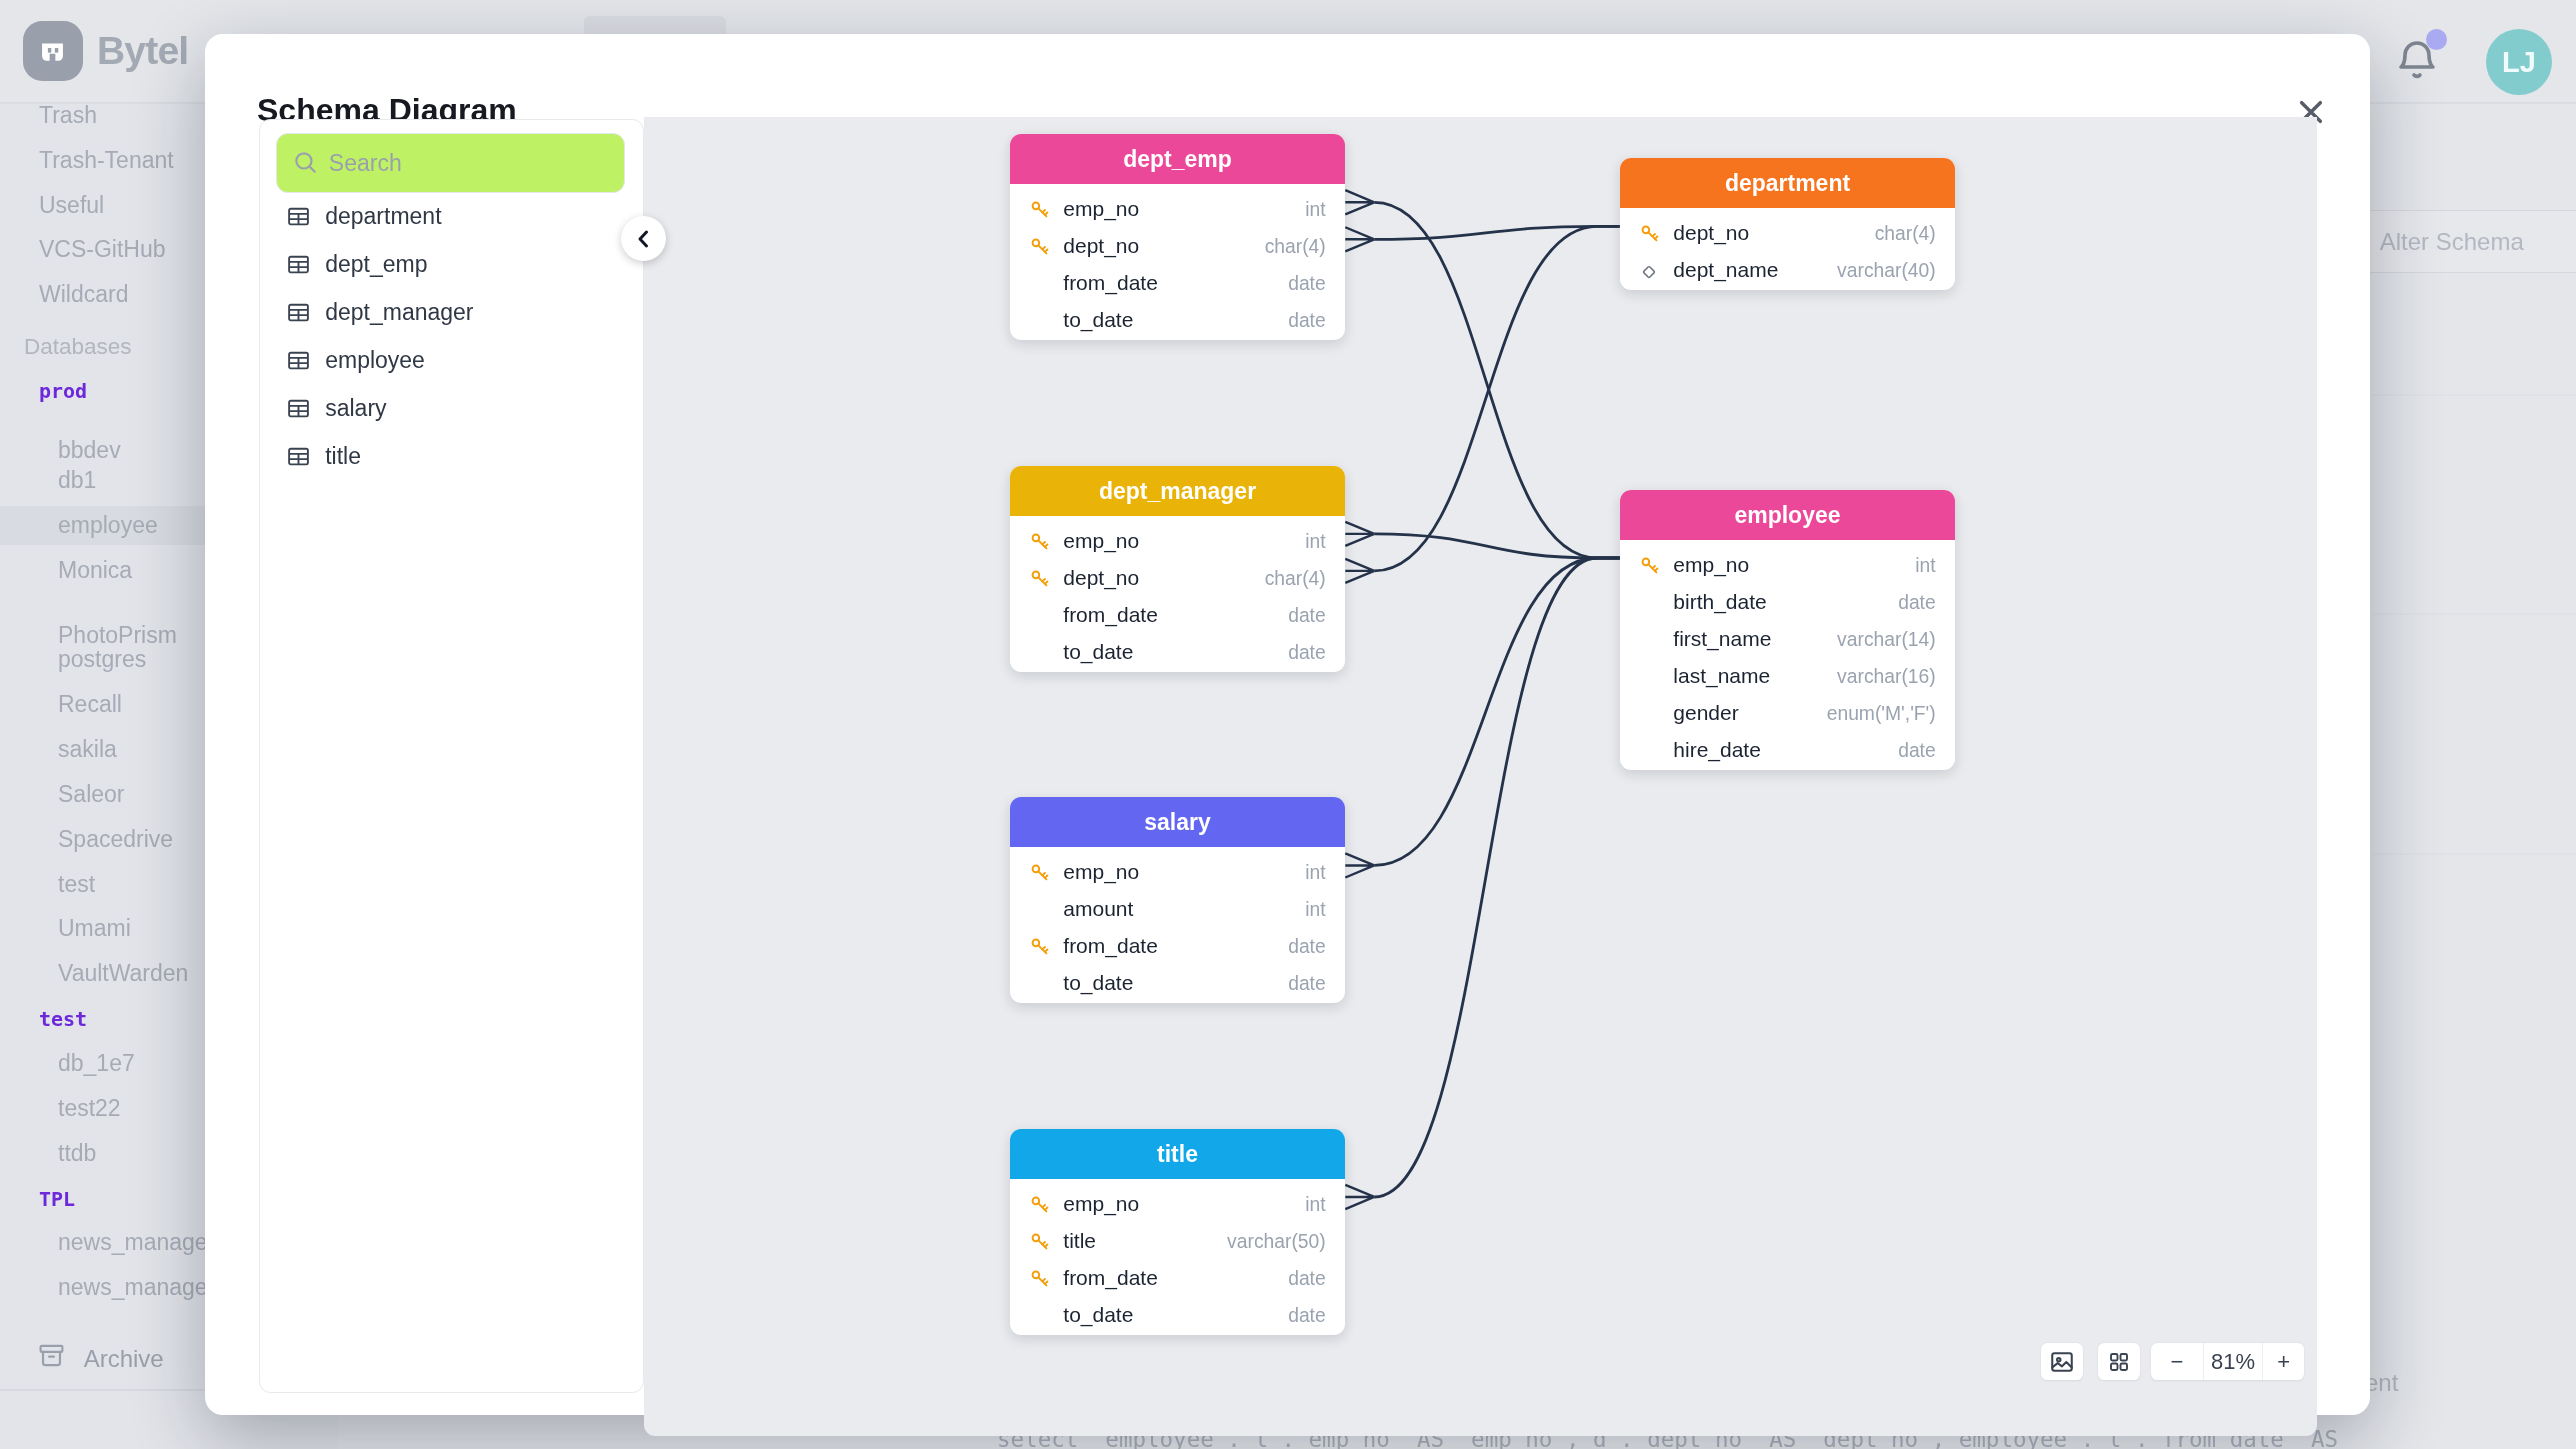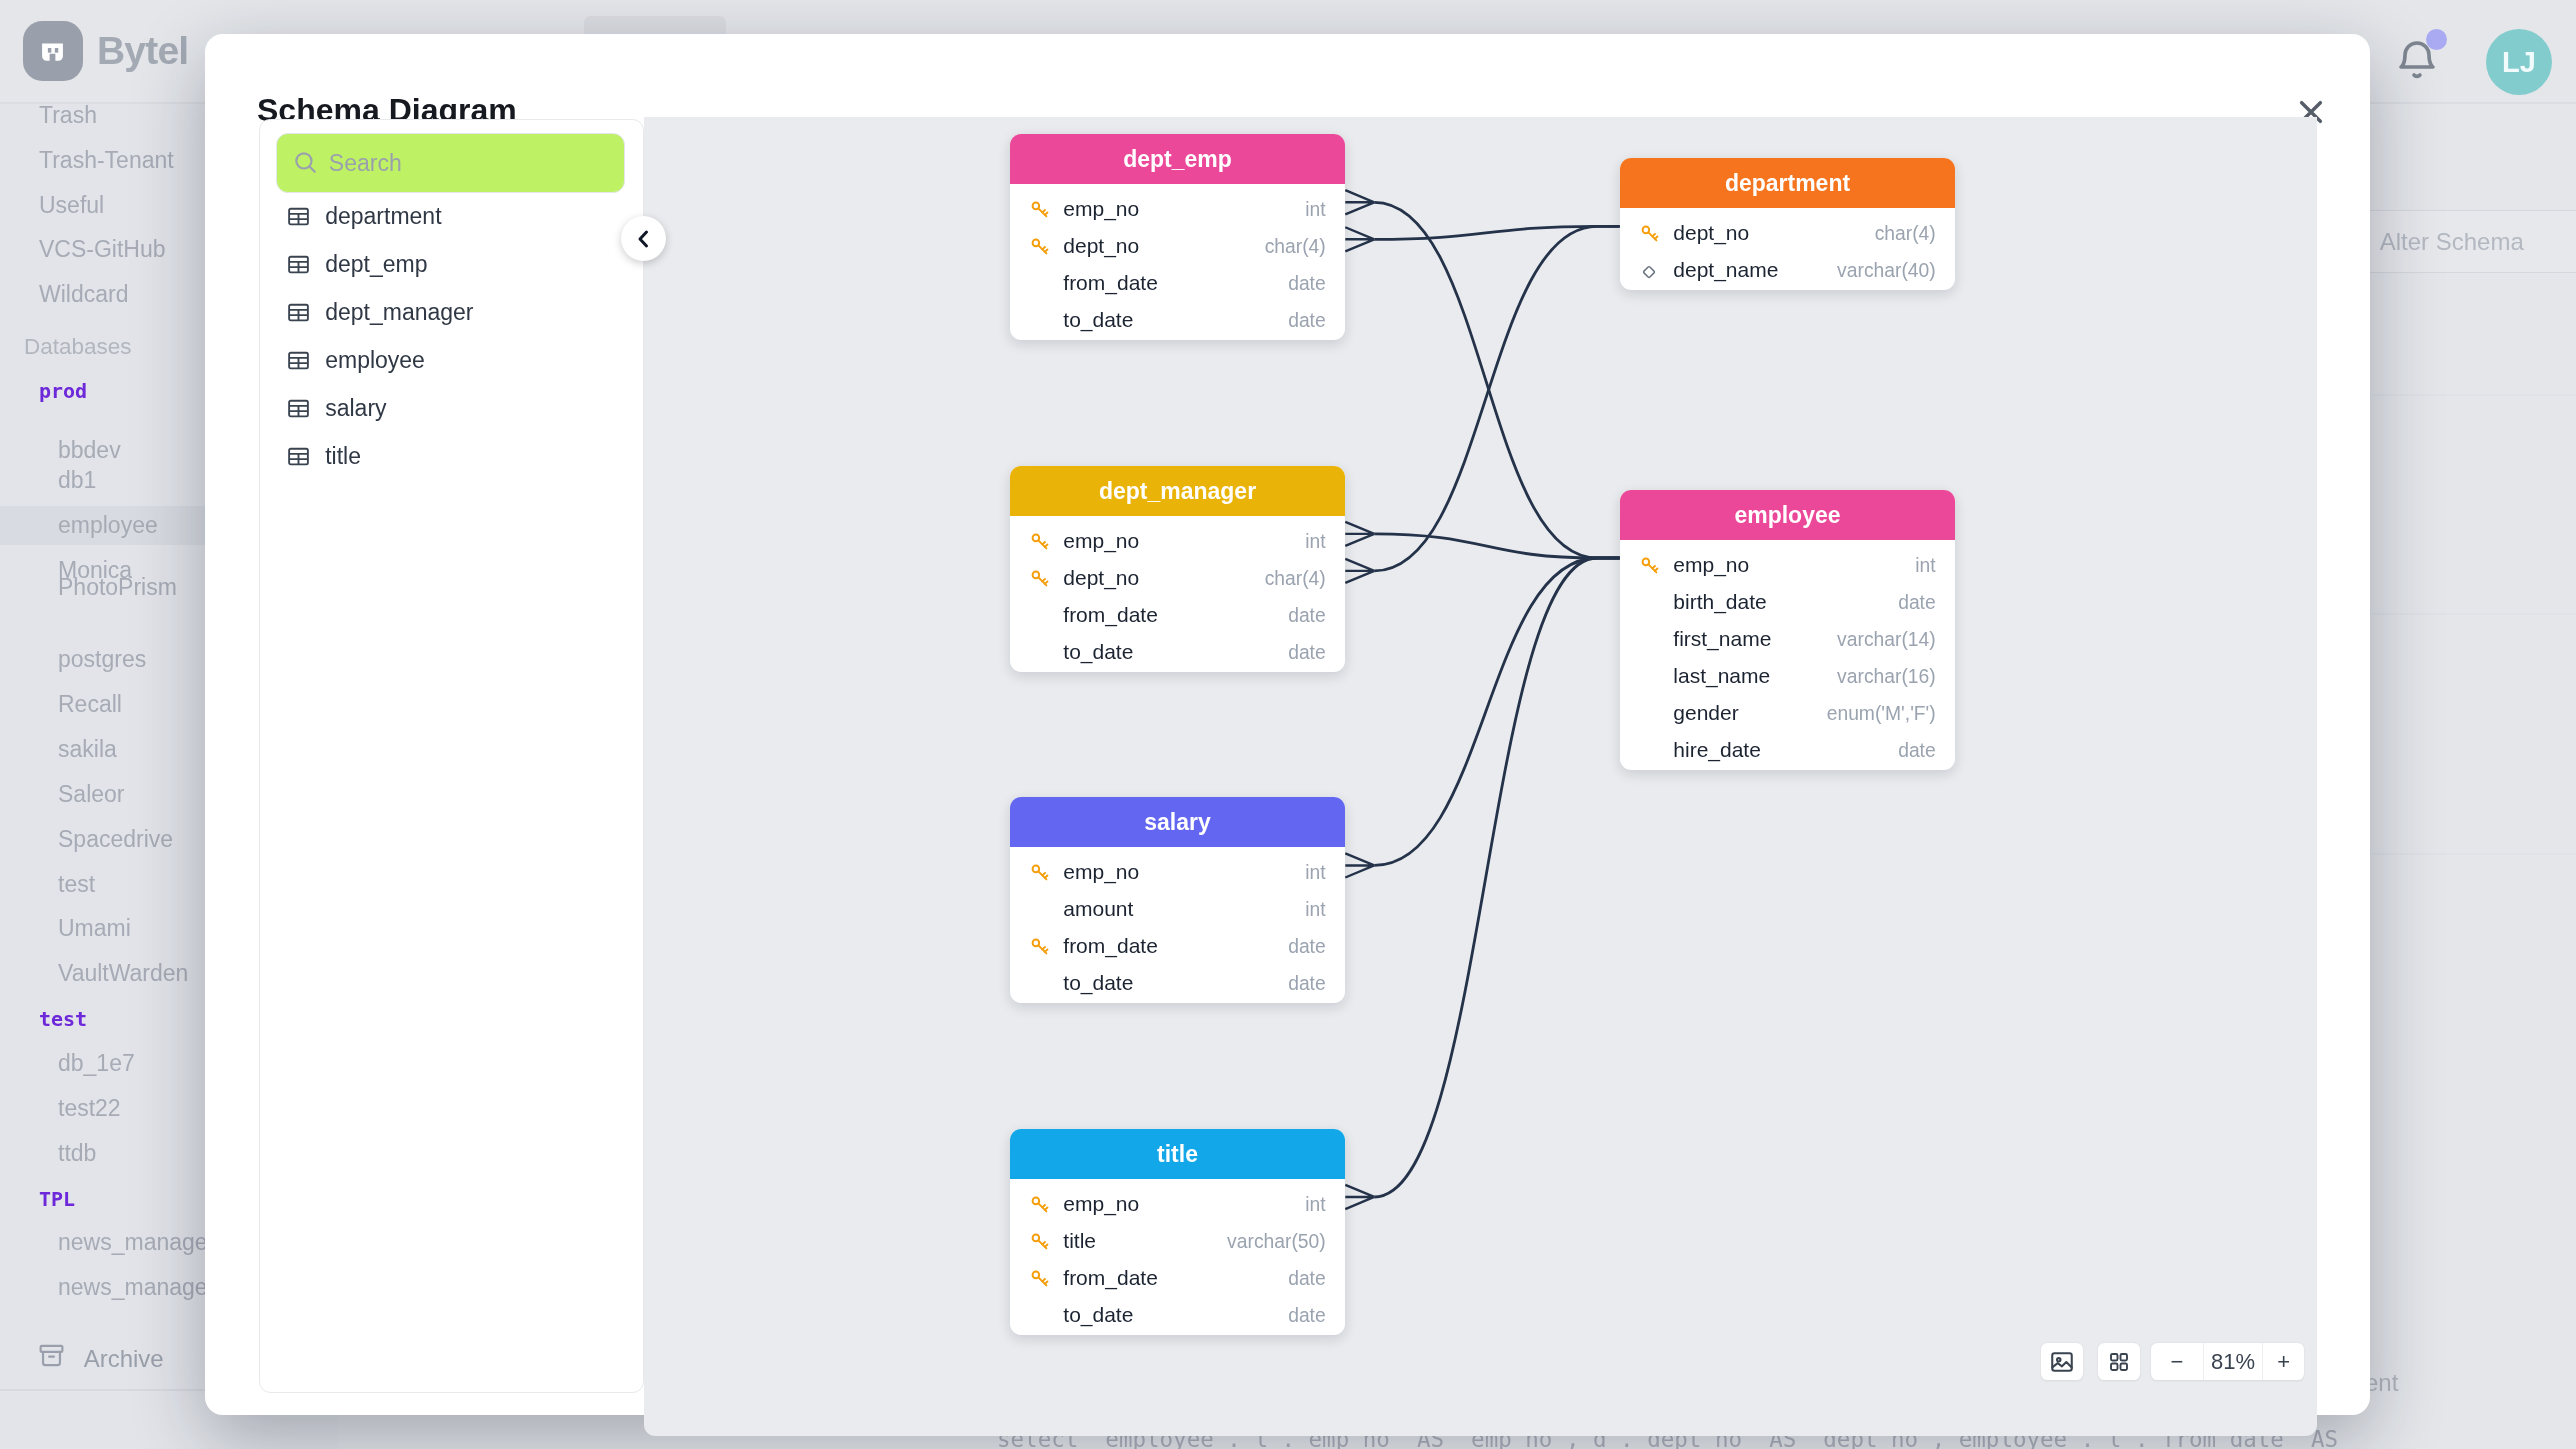--- a/index.html
+++ b/index.html
@@ -127,21 +127,21 @@
       <div class="side-row lvl0" style="top: 37px;">Trash-Tenant</div>
       <div class="side-row lvl0" style="top: 82px;">Useful</div>
       <div class="side-row lvl0" style="top: 126px;">VCS-GitHub</div>
       <div class="side-row lvl0" style="top: 171px;">Wildcard</div>
       <div class="side-row section" style="top: 223px;">Databases</div>
       <div class="side-row group" style="top: 267px;">prod</div>
       <div class="side-row lvl1" style="top: 312px; margin-top: 15px;">bbdev</div>
       <div class="side-row lvl1" style="top: 357px;">db1</div>
       <div class="side-row lvl1 selected" style="top: 402px;">employee</div>
       <div class="side-row lvl1" style="top: 447px;">Monica</div>
-      <div class="side-row lvl1" style="top: 464px;">PhotoPrism</div>
+      <div class="side-row lvl1" style="top: 512px;">PhotoPrism</div>
       <div class="side-row lvl1" style="top: 536px;">postgres</div>
       <div class="side-row lvl1" style="top: 581px;">Recall</div>
       <div class="side-row lvl1" style="top: 626px;">sakila</div>
       <div class="side-row lvl1" style="top: 671px;">Saleor</div>
       <div class="side-row lvl1" style="top: 716px;">Spacedrive</div>
       <div class="side-row lvl1" style="top: 761px;">test</div>
       <div class="side-row lvl1" style="top: 805px;">Umami</div>
       <div class="side-row lvl1" style="top: 850px;">VaultWarden</div>
       <div class="side-row group" style="top: 895px;">test</div>
       <div class="side-row lvl1" style="top: 940px;">db_1e7</div>

